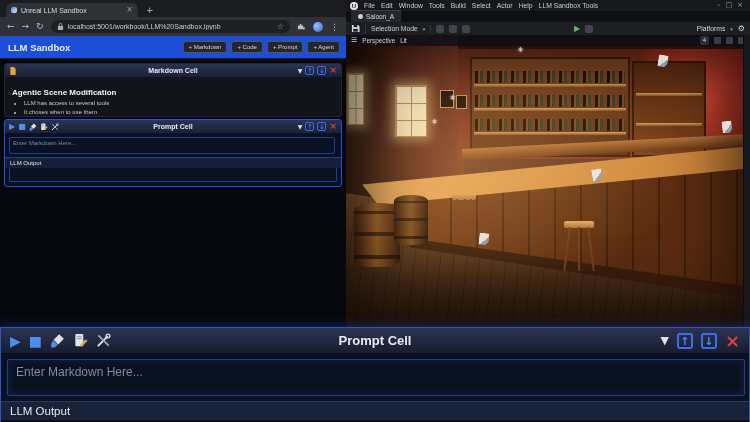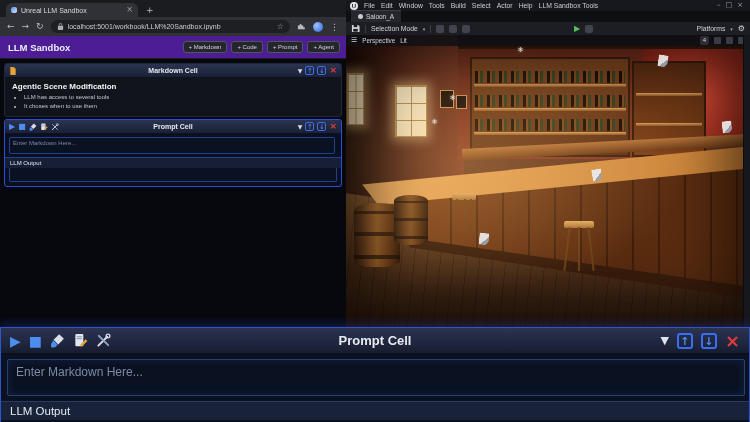--- a/index.html
+++ b/index.html
@@ -19,42 +19,42 @@
   .navbar{position:absolute;left:0;top:17px;right:0;height:19px;background:#2f3136;display:flex;align-items:center;gap:7px;padding:0 7px;}
   .nav{font-size:9px;color:#b8bcc4;line-height:1;}
   .urlfield{flex:1;height:13px;background:#1e1f23;border-radius:7px;display:flex;align-items:center;gap:4px;padding:0 6px;min-width:0;}
   .urlfield svg{flex:none;}
   .url{font-size:7px;color:#c8ccd2;white-space:nowrap;overflow:hidden;flex:1;}
   .star{font-size:8px;color:#9aa0a8;}
   .avatar{width:10px;height:10px;border-radius:50%;background:radial-gradient(circle at 35% 35%,#9cc2ff,#2b62d9);flex:none;}
   .dots{font-size:9px;color:#b8bcc4;}
 
   .page{position:absolute;left:0;top:36px;right:0;bottom:0;background:#07080e;}
-  .page-header{position:absolute;left:0;top:0;right:0;height:22px;background:#4c1d95;border-bottom:1px solid #1a1c26;
+  .page-header{position:absolute;left:0;top:0;right:0;height:22px;background:#1d4ed8;border-bottom:1px solid #1a1c26;
                display:flex;align-items:center;}
   .ph-title{font-size:9.5px;font-weight:bold;color:#eceef2;margin-left:8px;flex:1;}
   .add-btns{display:flex;gap:4px;margin-right:6px;}
   .add-btn{font-size:6px;color:#d4d7dd;background:#24262c;border:1px solid #51555e;border-radius:3px;padding:2px 5px;white-space:nowrap;}
 
   .cells{position:absolute;left:0;top:23px;right:0;bottom:0;}
   .cell{position:absolute;left:4px;right:4px;border-radius:3px;overflow:hidden;}
   .md-cell{top:4px;height:52px;background:#12141c;border:1px solid #222737;}
   .pr-cell{top:60px;height:66px;background:#0b1020;border:1px solid #2b4fd8;}
   .cell-head{position:relative;height:13px;background:linear-gradient(180deg,#2a3350,#1a2136);
              display:flex;align-items:center;padding:0 4px;border-bottom:1px solid #0d1120;}
   .cell-title{position:absolute;left:0;right:0;text-align:center;font-size:7px;font-weight:bold;color:#e6e9f0;pointer-events:none;}
   .head-left{display:flex;align-items:center;gap:3px;z-index:1;}
   .head-right{display:flex;align-items:center;gap:3px;margin-left:auto;z-index:1;}
   .tri{font-size:6px;color:#d8dce6;line-height:1;}
   .mini-btn{width:9px;height:9px;border:1px solid #3b6df0;border-radius:2px;color:#5b8df0;font-size:7px;line-height:8px;text-align:center;box-sizing:border-box;}
   .x-btn{color:#e23b3b;font-size:9px;font-weight:bold;line-height:1;}
   .hic{font-size:8px;color:#4d8df0;line-height:1;}
   .hsvg{width:8px;height:8px;display:block;}
 
-  .md-body{padding:4px 7px;}
+  .md-body{padding:10px 7px;}
   .md-h{font-size:8px;font-weight:bold;color:#f0f2f6;margin-bottom:2px;}
   .md-body ul{margin:0;padding-left:12px;}
   .md-body li{font-size:6px;color:#c2c7d2;line-height:1.55;}
 
   .pr-input{display:block;width:calc(100% - 10px);height:17px;margin:3px 4px 0;background:#0a1122;border:1px solid #23408c;
             border-radius:2px;font-family:inherit;font-size:6px;color:#7c88a6;padding:2px 3px;resize:none;box-sizing:border-box;outline:none;}
   .pr-input::placeholder{color:#7c88a6;}
   .pr-label{margin-top:3px;background:#161f36;border-top:1px solid #23408c;padding:2px 5px;font-size:6px;color:#dfe4ee;}
   .pr-output{height:13px;margin:0 4px 4px;border:1px solid #23408c;border-top:none;background:#0a1122;border-radius:0 0 2px 2px;}
 

